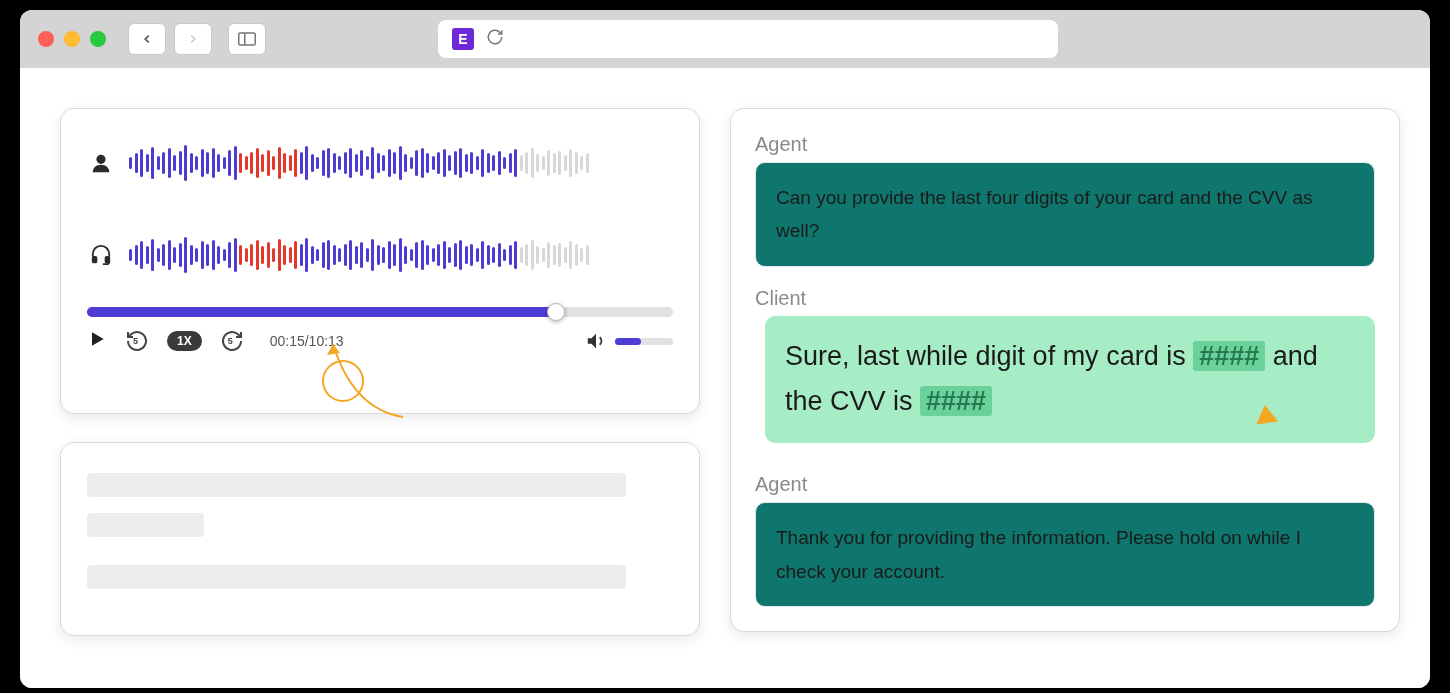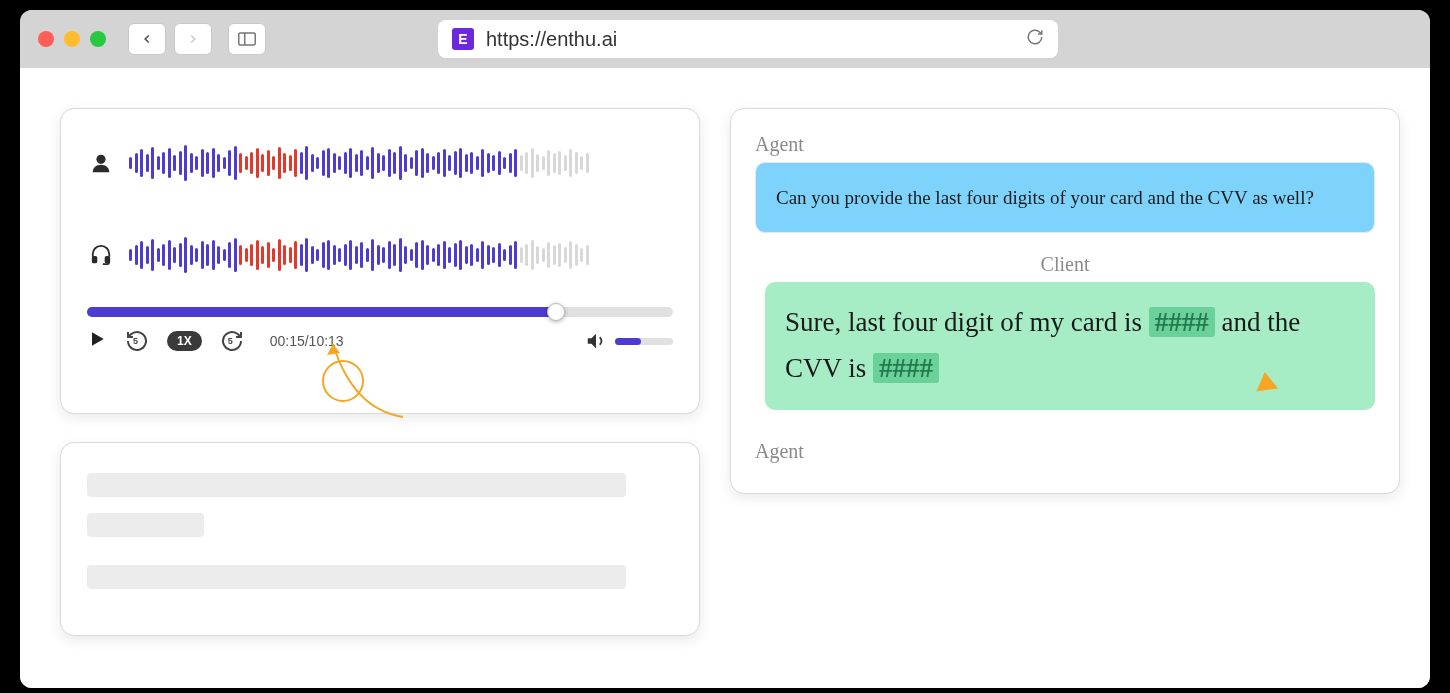--- a/index.html
+++ b/index.html
@@ -138,31 +138,31 @@
   .badge-selective { left: 290px; bottom: 14px; }
   .arrow-svg { position: absolute; pointer-events: none; }
   .arrow-audio { left: 222px; top: 220px; width: 140px; height: 100px; }
   .placeholder-card { padding: 30px 26px; }
   .ph-line { background: #ececec; border-radius: 4px; margin-bottom: 16px; }
   .ph-1 { height: 24px; width: 92%; }
   .ph-2 { height: 24px; width: 20%; margin-bottom: 28px; }
 
   
   .chat-card { padding: 24px 24px; }
-  .msg-block { margin-bottom: 20px; position: relative; font-family: Liberation Serif, serif; }
+  .msg-block { margin-bottom: 20px; position: relative; }
   .speaker-label { color: #8a8a8a; font-size: 20px; margin-bottom: 6px; }
-  .speaker-label.right { text-align: center; }
+  .speaker-label.right { text-align: left; }
   .bubble {
     border-radius: 10px;
     padding: 18px 20px;
     font-size: 19px;
     line-height: 1.75;
     color: #1a1a1a;
   }
-  .bubble.agent { background: #7dd3fc; border: 1px solid #e4e8ee; }
+  .bubble.agent { background: #0f766e; border: 1px solid #e4e8ee; }
   .bubble.client {
     background: #a6edc6;
     font-size: 27px;
     font-weight: 500;
     line-height: 1.7;
     margin-left: 10px;
     position: relative;
   }
   .redacted-span {
     background: #6ad19b;
@@ -207,21 +207,20 @@
       </div>
     </div>
     <div class="nav-btn" style="margin-left:4px;">
       <svg width="18" height="14" viewBox="0 0 24 18" fill="none" stroke="#777" stroke-width="2">
           <rect x="1" y="1" width="22" height="16" rx="2"></rect>
           <line x1="9" y1="1" x2="9" y2="17"></line>
         </svg>
     </div>
     <div class="url-bar">
       <div class="favicon">E</div>
-      <div class="url-text">https://enthu.ai</div>
       <div class="reload">
         <svg width="18" height="18" viewBox="0 0 24 24" fill="none" stroke="#777" stroke-width="2">
             <path d="M21 12a9 9 0 1 1-3-6.7L21 8"></path>
             <polyline points="21 3 21 8 16 8"></polyline>
           </svg>
       </div>
     </div>
   </div>
 
   <div class="viewport">
@@ -479,27 +478,28 @@
       <div class="card chat-card">
 
         <div class="msg-block">
           <div class="speaker-label">Agent</div>
           <div class="bubble agent">Can you provide the last four digits of your card and the CVV as well?</div>
         </div>
 
         <div class="msg-block" style="margin-bottom:30px;">
           <div class="speaker-label right">Client</div>
           <div class="bubble client">
-            <span>Sure, last four digit of my card is </span><span class="redacted-span">####</span><span> and the CVV is </span><span class="redacted-span">####</span>
+            <span>Sure, last while digit of my card is </span><span class="redacted-span">####</span><span> and the CVV is </span><span class="redacted-span">####</span>
             <div class="auto-pointer"></div>
           </div>
         </div>
 
         <div class="msg-block" style="margin-bottom:0;">
           <div class="speaker-label">Agent</div>
+          <div class="bubble agent">Thank you for providing the information. Please hold on while I check your account.</div>
         </div>
 
       </div>
     </div>
 
   </div>
 
 </div>
 
 </body></html>

